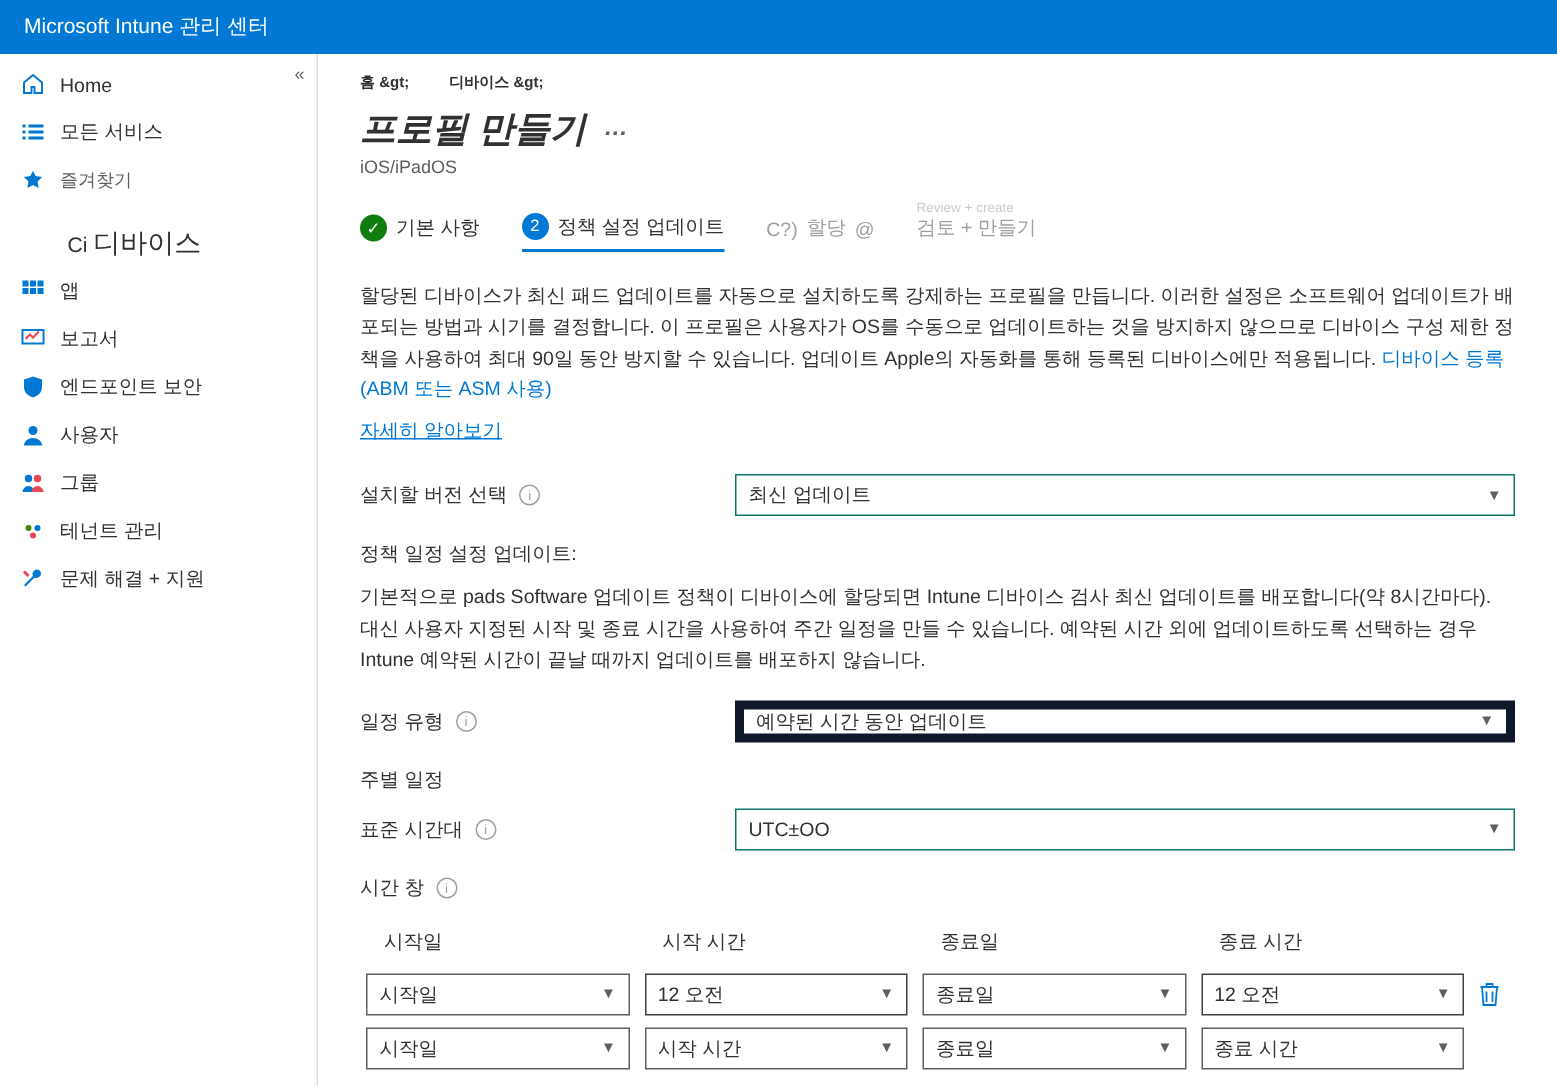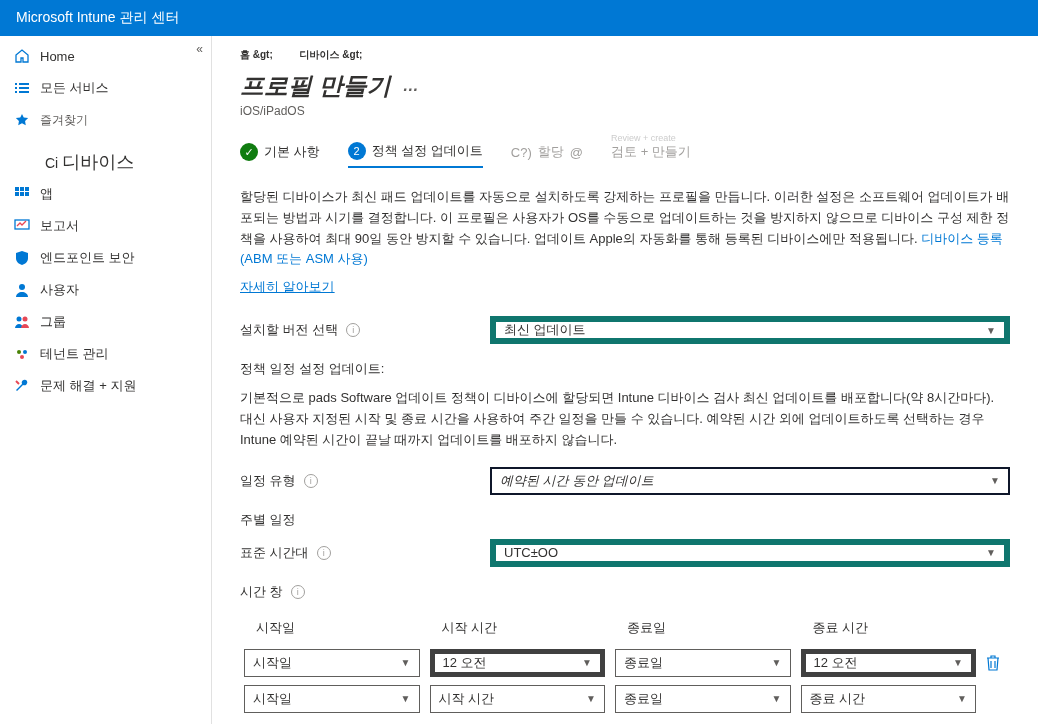--- a/index.html
+++ b/index.html
@@ -23,32 +23,32 @@
 .wiz-badge { width: 18px; height: 18px; border-radius: 50%; display: inline-flex; align-items: center; justify-content: center; font-size: 11px; color: #fff; }
 .wiz-badge.done { background: #107c10; }
 .wiz-badge.current { background: #0078d4; }
 .wiz-step.disabled { color: #a19f9d; }
 .desc { line-height: 1.6; margin-bottom: 8px; }
 .desc a, .link { color: #0078d4; text-decoration: none; }
 .learn { color: #0078d4; margin-bottom: 20px; display: inline-block; }
 .form-row { display: flex; align-items: center; margin-bottom: 16px; }
 .form-row .label { width: 250px; display: flex; align-items: center; gap: 8px; }
 .info-icon { width: 14px; height: 14px; border: 1px solid #a19f9d; border-radius: 50%; font-size: 9px; color: #a19f9d; display: inline-flex; align-items: center; justify-content: center; }
-.select { flex: 1; max-width: 520px; height: 28px; border: 6px solid #0f766e; padding: 0 8px; display: flex; align-items: center; justify-content: space-between; background: #fff; font-size: 13px; cursor: pointer; }
-.select.highlight { border: 2px solid #0f172a; font-style: italic; }
+.select { flex: 1; max-width: 520px; height: 28px; border: 1px solid #0f766e; padding: 0 8px; display: flex; align-items: center; justify-content: space-between; background: #fff; font-size: 13px; cursor: pointer; }
+.select.highlight { border: 6px solid #0f172a; }
 .select .chev { color: #605e5c; font-size: 10px; }
 .section-label { margin: 8px 0 10px; }
 .section-text { line-height: 1.6; margin-bottom: 16px; }
 .table { margin-top: 4px; }
 .thead { display: flex; padding: 0 4px 8px; font-size: 13px; }
 .thead div { flex: 1; padding-left: 12px; }
 .trow { display: flex; gap: 10px; padding: 4px; align-items: center; }
 .tcell { flex: 1; }
 .tsel { height: 28px; border: 1px solid #605e5c; padding: 0 8px; display: flex; align-items: center; justify-content: space-between; background: #fff; font-size: 13px; cursor: pointer; }
-.tsel.highlight { border: 5px solid #404040; }
+.tsel.highlight { border: 1px solid #404040; }
 .tsel .chev { color: #605e5c; font-size: 10px; }
 .trash { color: #0078d4; cursor: pointer; width: 20px; text-align: center; }
 svg { display: block; }
 </style>
 </head>
 <body>
 
 <div class="topbar">
   <span>Microsoft Intune 관리 센터</span>
 </div>

